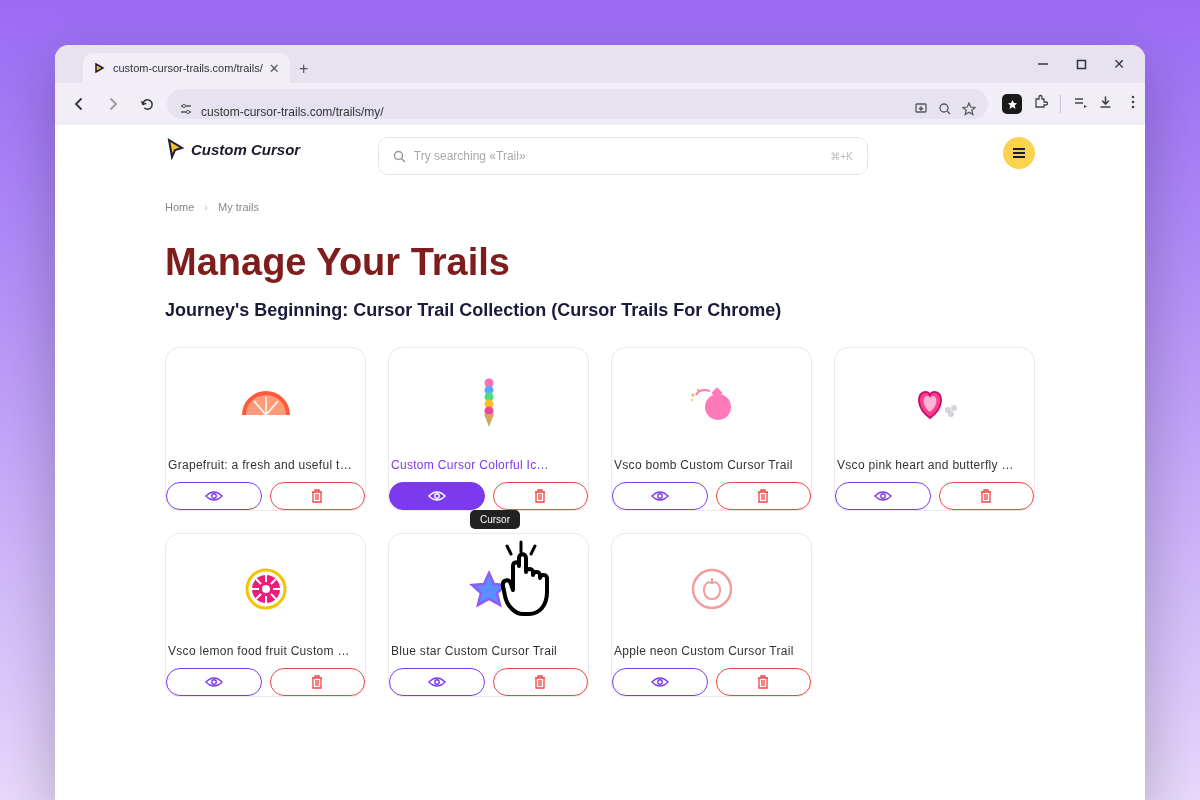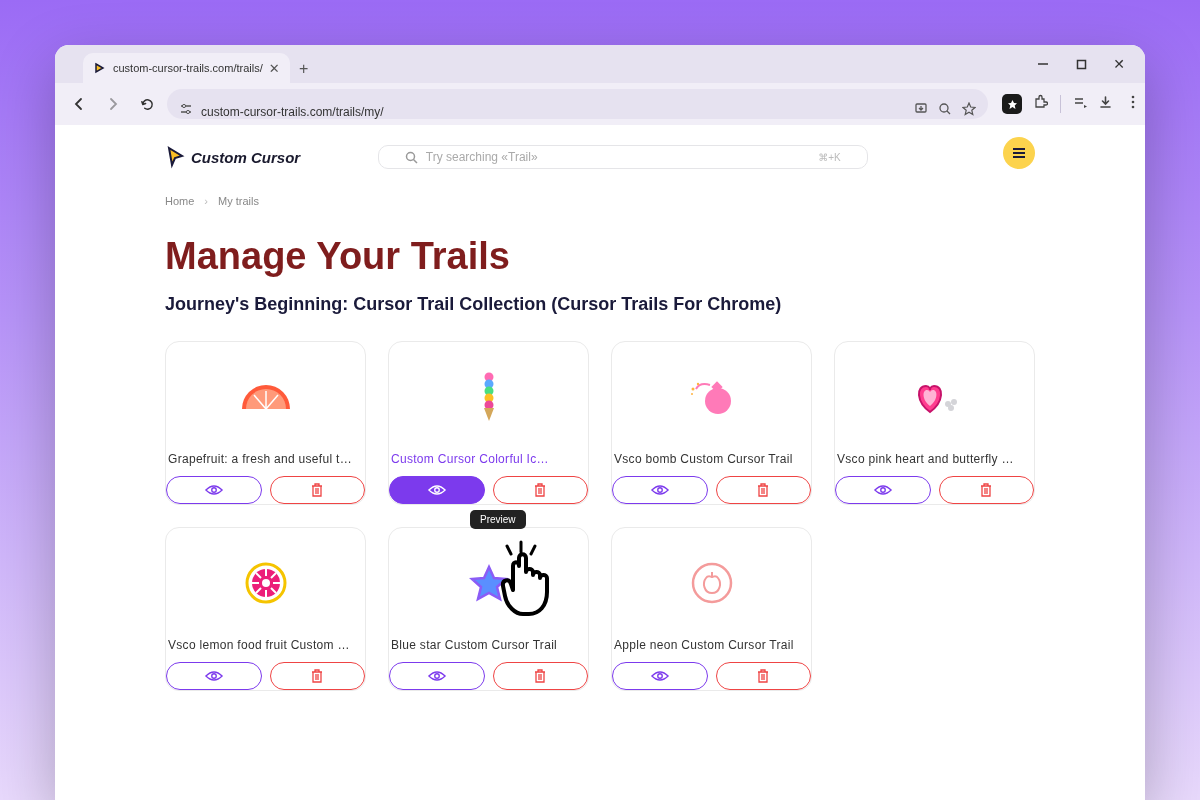--- a/index.html
+++ b/index.html
@@ -97,44 +97,44 @@
 .wc-btn { cursor: pointer; font-size: 12px; display:flex; align-items:center; justify-content:center; width:16px; height:16px;}
 
 .content {
   padding: 12px 110px 0 110px;
   background: #fff;
   height: calc(100% - 80px);
   overflow: hidden;
 }
 .site-header {
   display: flex;
-  align-items: flex-end;
+  align-items: flex-start;
   gap: 20px;
   margin-bottom: 26px;
 }
 .logo {
   display: flex;
   align-items: center;
   font-weight: 700;
   font-size: 15px;
   font-style: italic;
   color: #1a1a2e;
   gap: 4px;
 }
 .search-box {
   flex: 1;
   max-width: 490px;
   margin-left: auto;
   margin-right: auto;
-  height: 24px;
+  height: 38px;
   border: 1px solid #e5e5e8;
   border-radius: 10px;
   display: flex;
   align-items: center;
-  padding: 0 26px;
+  padding: 0 14px;
   color: #aaa;
   font-size: 12px;
   gap: 8px;
 }
 .search-box .kbd { margin-left: auto; font-size: 10px; color: #bbb; }
 .menu-btn {
   width: 32px; height: 32px;
   background: #fcd34d;
   border-radius: 50%;
   display: flex; align-items: center; justify-content: center;
@@ -562,21 +562,21 @@
                 <path d="M2 4 h10 M5 4 v-2 h4 v2 M3 4 v10 h8 v-10 M6 6 v6 M8 6 v6" fill="none" stroke="currentColor" stroke-width="1.3"></path>
               </svg>
             </div>
         </div>
       </div>
 
     </div>
 
   </div>
 
-  <div class="tooltip">Preview</div>
+  <div class="tooltip">Cursor</div>
   <div class="hand">
     <svg width="74" height="80" viewBox="0 0 74 80">
       <g stroke="#000" stroke-width="3" stroke-linecap="round">
         <line x1="16" y1="6" x2="20" y2="14"></line>
         <line x1="30" y1="2" x2="30" y2="12"></line>
         <line x1="44" y1="6" x2="40" y2="14"></line>
       </g>
       <path d="M28 18 C28 13 35 13 35 18 L35 32 C35 28 42 28 42 32 L42 35 C42 31 49 31 49 35 L49 38 C49 34 56 34 56 38 L56 52 C56 66 48 74 38 74 L32 74 C24 74 16 66 14 56 L12 46 C11 40 18 38 20 44 L22 50 L22 26 C22 21 28 21 28 26 Z" fill="#fff" stroke="#000" stroke-width="4" stroke-linejoin="round"></path>
     </svg>
   </div>

